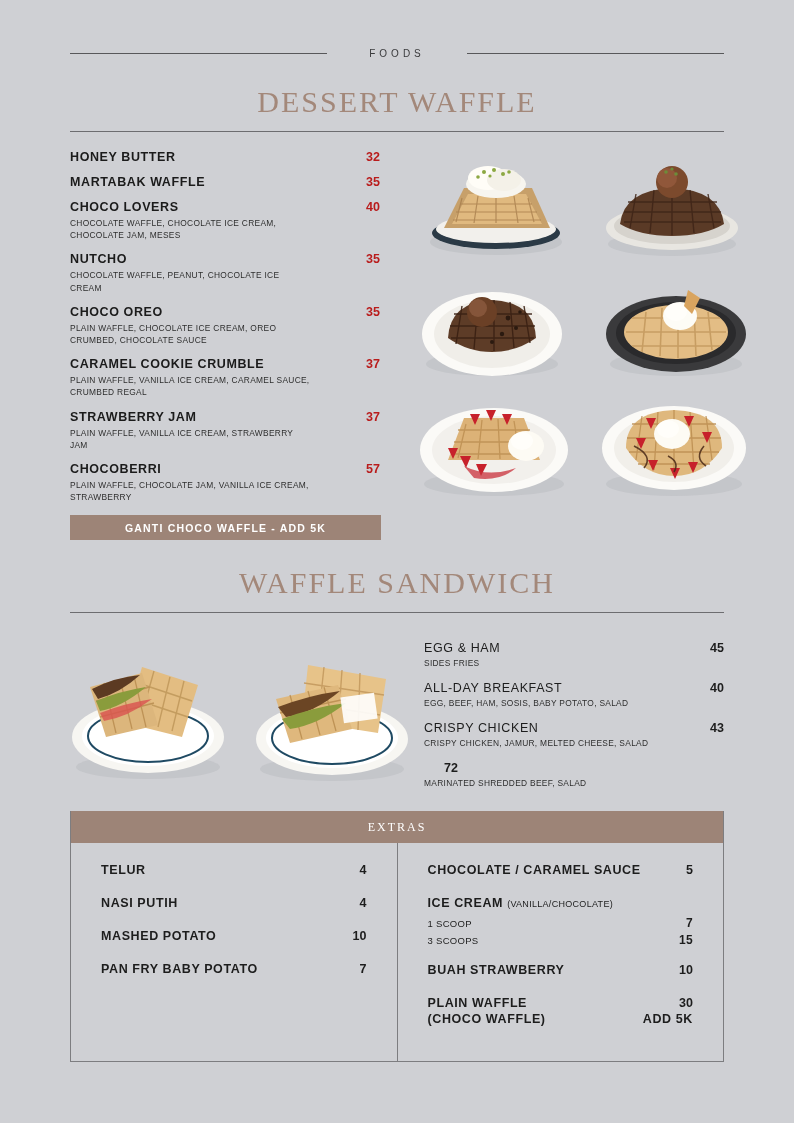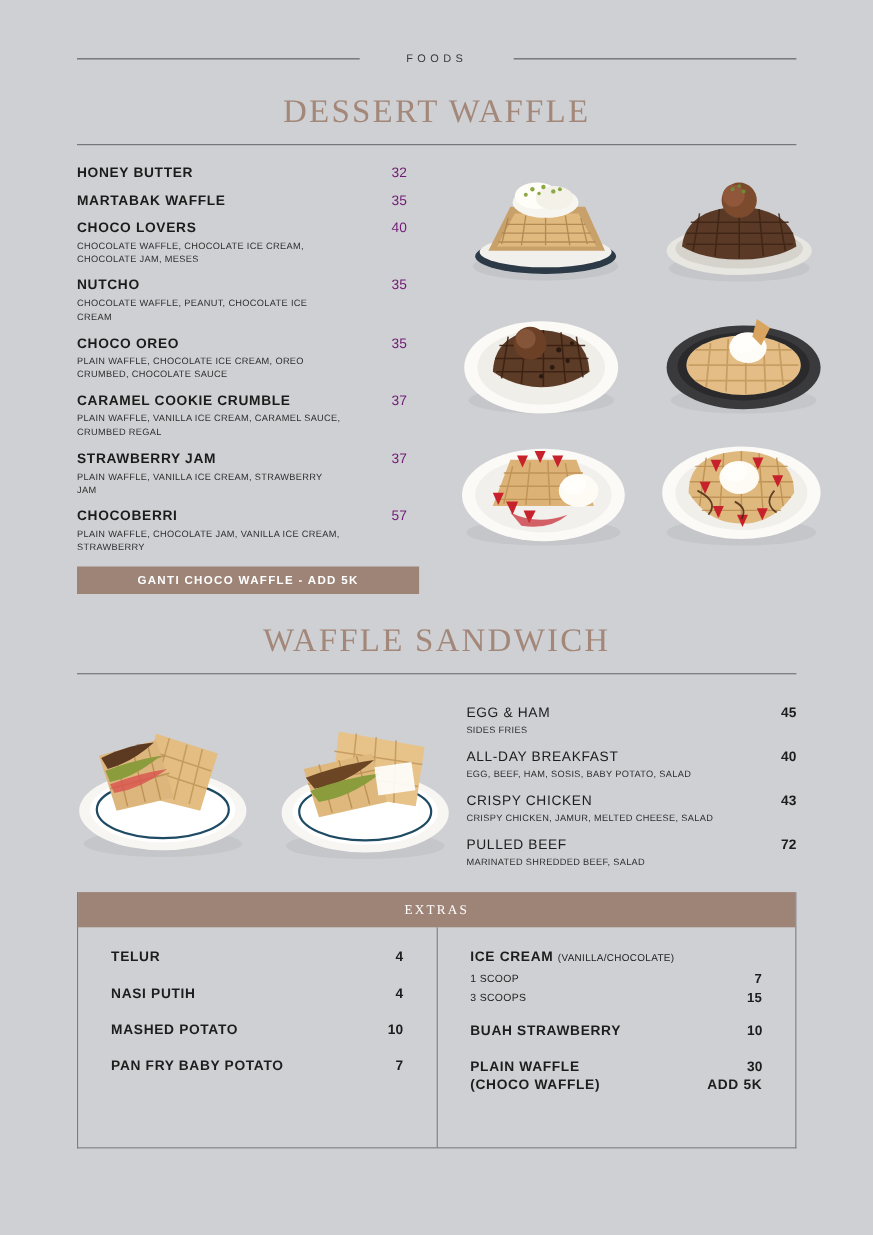--- a/index.html
+++ b/index.html
@@ -85,25 +85,25 @@
     flex: 1;
     font-family: "Liberation Sans Narrow", "Liberation Sans", sans-serif;
     font-weight: bold;
     font-size: 12.5px;
     letter-spacing: 0.6px;
     color: #1b1b1b;
     text-transform: uppercase;
   }
   .item-price {
     font-family: "Liberation Sans Narrow", "Liberation Sans", sans-serif;
-    font-weight: normal;
+    font-weight: bold;
     font-size: 12.5px;
-    color: #701a75;
+    color: #b91c1c;
     width: 34px;
-    text-align: left;
+    text-align: center;
   }
   .item-desc {
     font-size: 8.4px;
     letter-spacing: 0.3px;
     color: #2e2e2e;
     margin-top: 3px;
     line-height: 1.45;
     max-width: 240px;
     text-transform: uppercase;
   }
@@ -578,21 +578,20 @@
       </div>
       <div class="sw-item">
         <div class="menu-row">
           <div class="sw-name">CRISPY CHICKEN</div>
           <div class="sw-price">43</div>
         </div>
         <div class="sw-desc">CRISPY CHICKEN, JAMUR, MELTED CHEESE, SALAD</div>
       </div>
       <div class="sw-item">
         <div class="menu-row">
-          <div class="sw-name">PULLED BEEF</div>
           <div class="sw-price">72</div>
         </div>
         <div class="sw-desc">MARINATED SHREDDED BEEF, SALAD</div>
       </div>
     </div>
   </div>
 
   <div class="extras">
     <div class="extras-header">EXTRAS</div>
     <div class="extras-body">
@@ -609,20 +608,24 @@
           <div class="ex-name">MASHED POTATO</div>
           <div class="ex-price">10</div>
         </div>
         <div class="ex-row">
           <div class="ex-name">PAN FRY BABY POTATO</div>
           <div class="ex-price">7</div>
         </div>
       </div>
 
       <div class="extras-right">
+        <div class="ex-row">
+          <div class="ex-name">CHOCOLATE / CARAMEL SAUCE</div>
+          <div class="ex-price">5</div>
+        </div>
 
         <div class="ex-group">
           <div class="menu-row" style="margin-bottom:6px;justify-content:center;">
             <div class="ex-name">
               <span>ICE CREAM</span>
               <span class="ex-sub">(VANILLA/CHOCOLATE)</span>
             </div>
           </div>
           <div class="ex-subrow">
             <div class="n">1 SCOOP</div>

